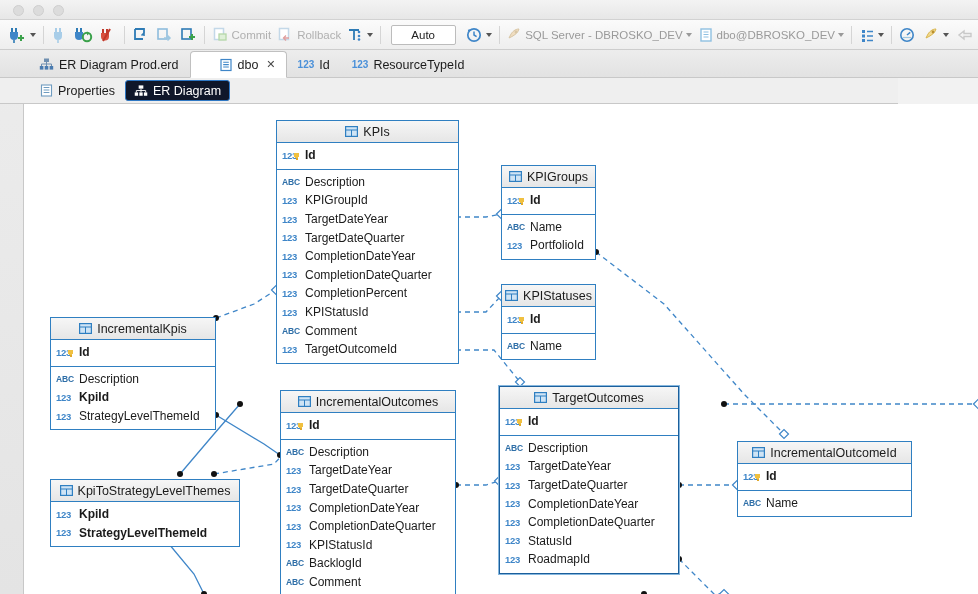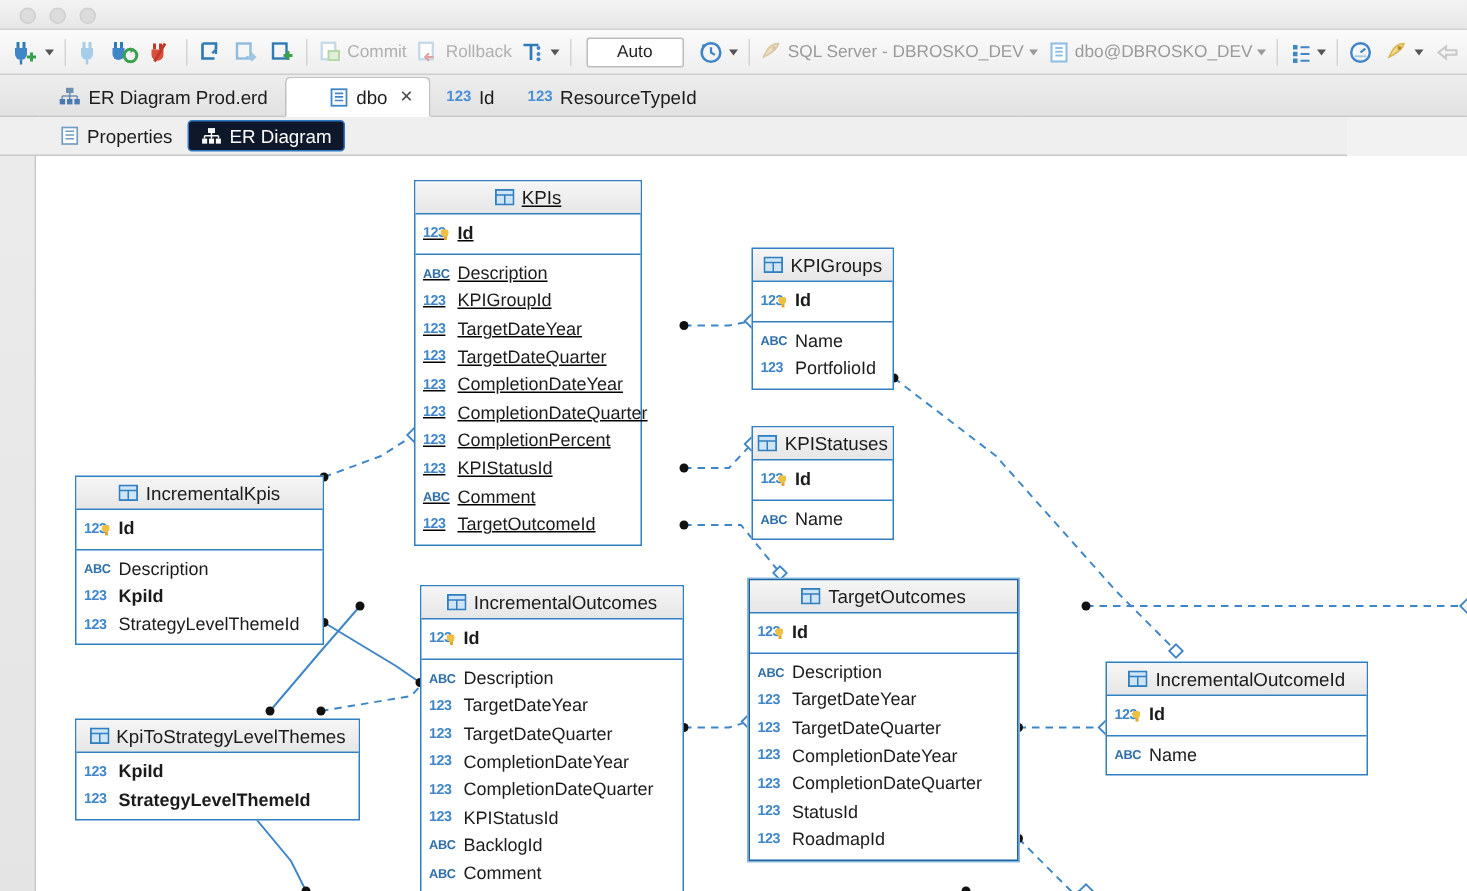--- a/index.html
+++ b/index.html
@@ -454,21 +454,21 @@
         <circle cx="700" cy="300" r="3" fill="#111"></circle>
         <polygon points="949.5,300 954,295.5 958.5,300 954,304.5" fill="#ffffff" stroke="#3f86c8" stroke-width="1.2"></polygon>
         <polyline points="655,455 690,490 700,490" fill="none" stroke="#3f86c8" stroke-width="1.3" stroke-dasharray="5,4"></polyline>
         <circle cx="655" cy="455" r="3" fill="#111"></circle>
         <polygon points="695.5,490 700,485.5 704.5,490 700,494.5" fill="#ffffff" stroke="#3f86c8" stroke-width="1.2"></polygon>
         <polyline points="620,490 680,520 700,560" fill="none" stroke="#3f86c8" stroke-width="1.3" stroke-dasharray="5,4"></polyline>
         <circle cx="620" cy="490" r="3" fill="#111"></circle>
         <polygon points="695.5,560 700,555.5 704.5,560 700,564.5" fill="#ffffff" stroke="#3f86c8" stroke-width="1.2"></polygon>
       </svg>
     <div id="tables">
-        <div class="tbl" style="left: 252px; top: 16px; width: 152px; text-decoration: underline;">
+        <div class="tbl" style="left: 252px; top: 16px; width: 183px;">
           <div class="tbl-hd">
             <svg width="13" height="11" viewBox="0 0 13 11">
               <rect x="0.6" y="0.6" width="11.8" height="9.8" fill="#cfe4f5" stroke="#2f7fc1" stroke-width="1.2"></rect>
               <path d="M0.6 4h11.8M6.5 4v6.4" stroke="#2f7fc1" stroke-width="1"></path>
             </svg>
             <span>KPIs</span>
           </div>
           <div class="tbl-pk">
             <div class="col pk">
               <span class="ti t123 keyglyph">123</span>

